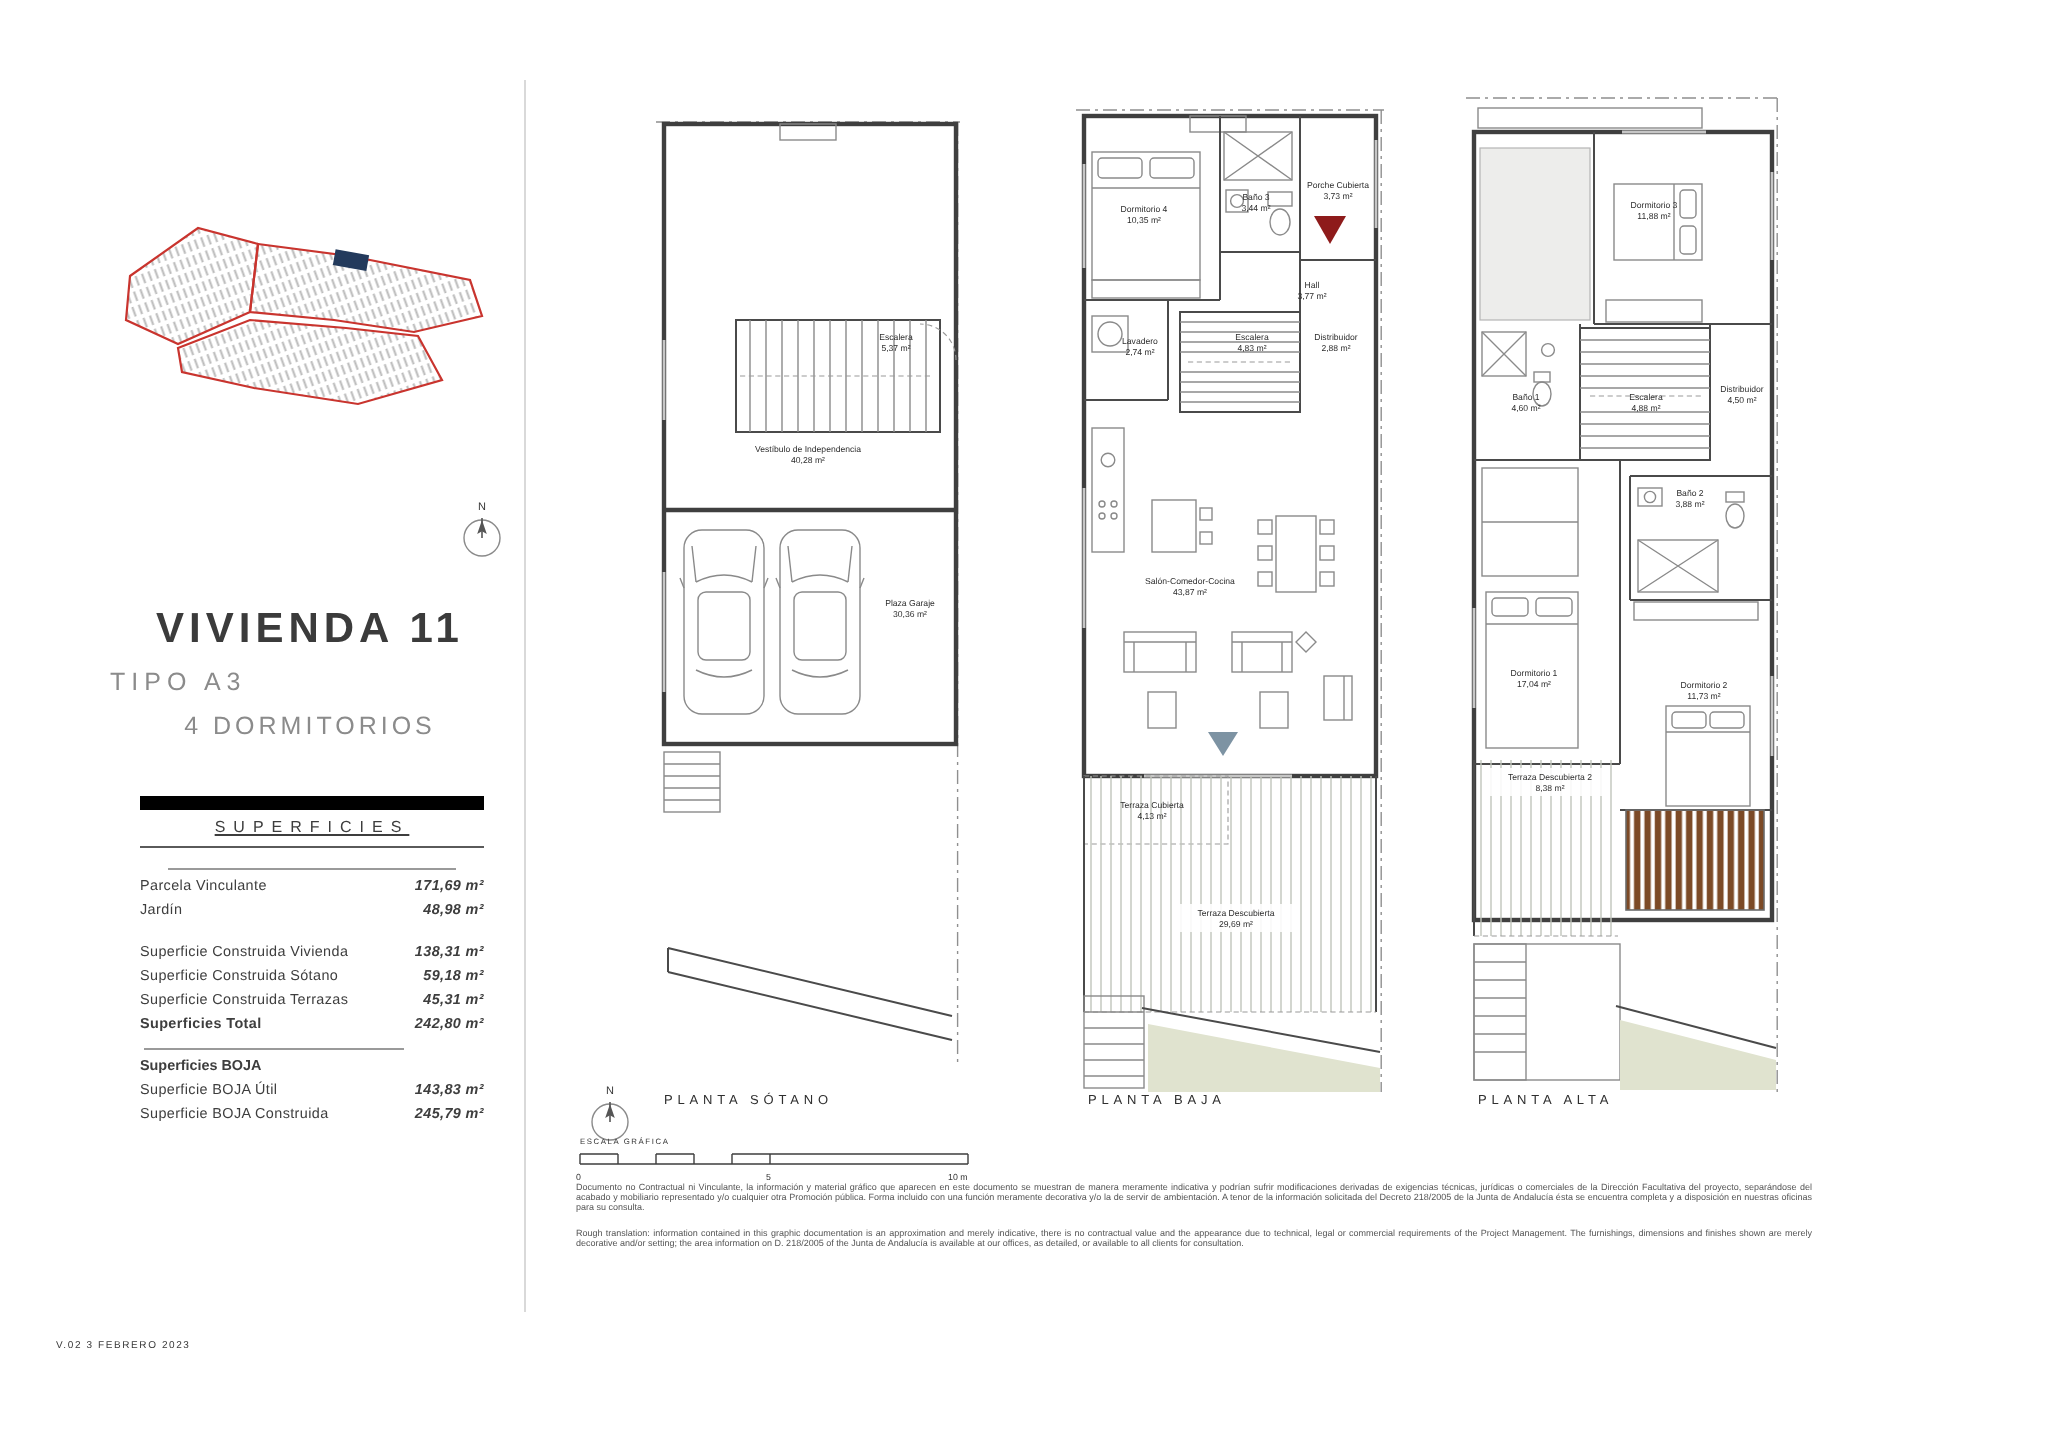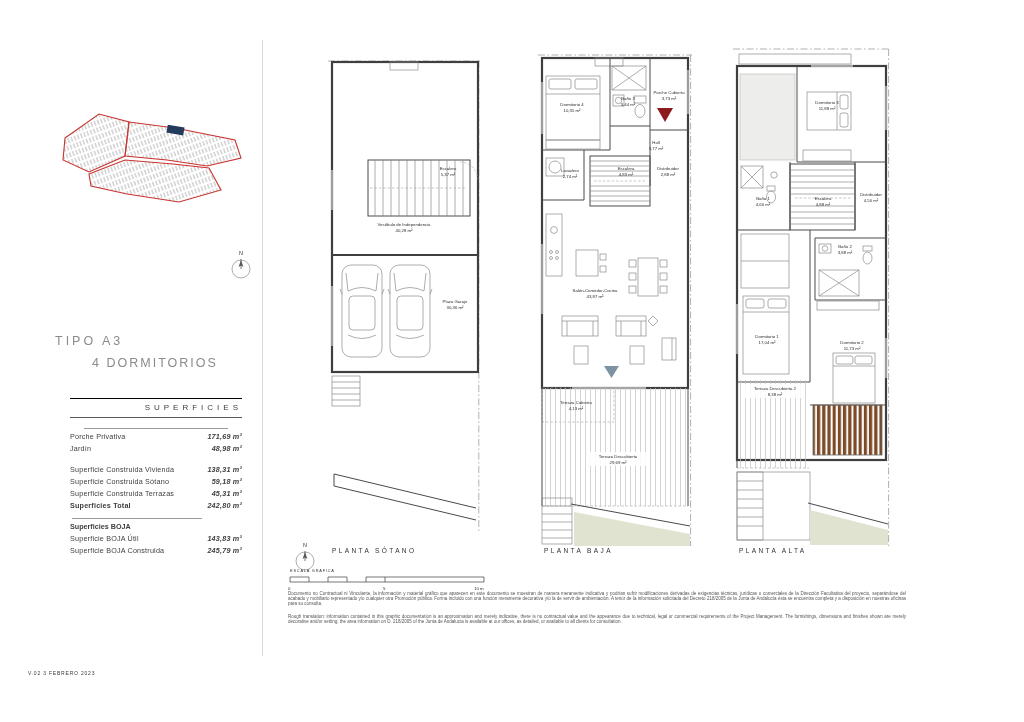--- a/index.html
+++ b/index.html
@@ -9,22 +9,22 @@
 
   
   #divider{left:262px;top:40px;width:1px;height:616px;background:#d9d9d9;}
   #title{left:55px;top:303px;width:200px;text-align:center;font-size:21px;font-weight:bold;
          letter-spacing:2.5px;color:#3b3b3b;}
   #subtitle1{left:55px;top:334px;width:200px;text-align:left;font-size:12.5px;
          letter-spacing:3px;color:#8b8b8b;}
   #subtitle2{left:55px;top:356px;width:200px;text-align:center;font-size:12.5px;
          letter-spacing:2px;color:#8b8b8b;}
   #sup{left:70px;top:398px;width:172px;}
-  .sup-head{text-align:right;font-size:8px;letter-spacing:4px;color:#3d3d3d;
-         padding:4px 0 5px 0;border-top:1px solid #000000;border-bottom:1px solid #5a5a5a;}
+  .sup-head{text-align:center;font-size:8px;letter-spacing:4px;color:#3d3d3d;
+         padding:4px 0 5px 0;border-top:7px solid #000000;border-bottom:1px solid #5a5a5a;text-decoration:underline;}
   .row{display:flex;justify-content:space-between;font-size:7.2px;color:#3e3e3e;
          line-height:12px;letter-spacing:0.2px;}
   .row .v{font-style:italic;white-space:nowrap;font-weight:bold;}
   .row.bold{font-weight:bold;}
   .sep{border-top:0.6px solid #9a9a9a;height:0;}
   .sep1{margin:10px 14px 2px 14px;}
   .sep2{margin:6px 40px 2px 2px;}
   .gap{height:9px;}
   .boja-h{font-size:7.2px;color:#3e3e3e;line-height:12px;font-weight:bold;}
 
@@ -68,28 +68,29 @@
     <rect x="112" y="28" width="17" height="8" transform="rotate(10 120 32)" fill="#233a5c"></rect>
   </svg>
 
   <svg class="abs" style="left:228px;top:246px" width="26" height="36" viewBox="0 0 26 36">
     <text x="13" y="9" class="cn">N</text>
     <circle cx="13" cy="23" r="9" class="fn2" stroke="#666"></circle>
     <path d="M13 23 L13 13" stroke="#555" stroke-width="0.8" fill="none"></path>
     <path d="M13 14 L10.6 21 L13 19.6 L15.4 21 Z" fill="#555"></path>
   </svg>
 
+  <div id="title" class="abs">VIVIENDA 11</div>
   <div id="subtitle1" class="abs">TIPO A3</div>
   <div id="subtitle2" class="abs">4 DORMITORIOS</div>
 
   <div id="sup" class="abs">
     <div class="sup-head">SUPERFICIES</div>
     <div class="sep sep1"></div>
     <div class="row">
-      <span>Porche Privativa</span>
+      <span>Parcela Vinculante</span>
       <span class="v">171,69 m²</span>
     </div>
     <div class="row">
       <span>Jardín</span>
       <span class="v">48,98 m²</span>
     </div>
     <div class="gap"></div>
     <div class="row">
       <span>Superficie Construida Vivienda</span>
       <span class="v">138,31 m²</span>

